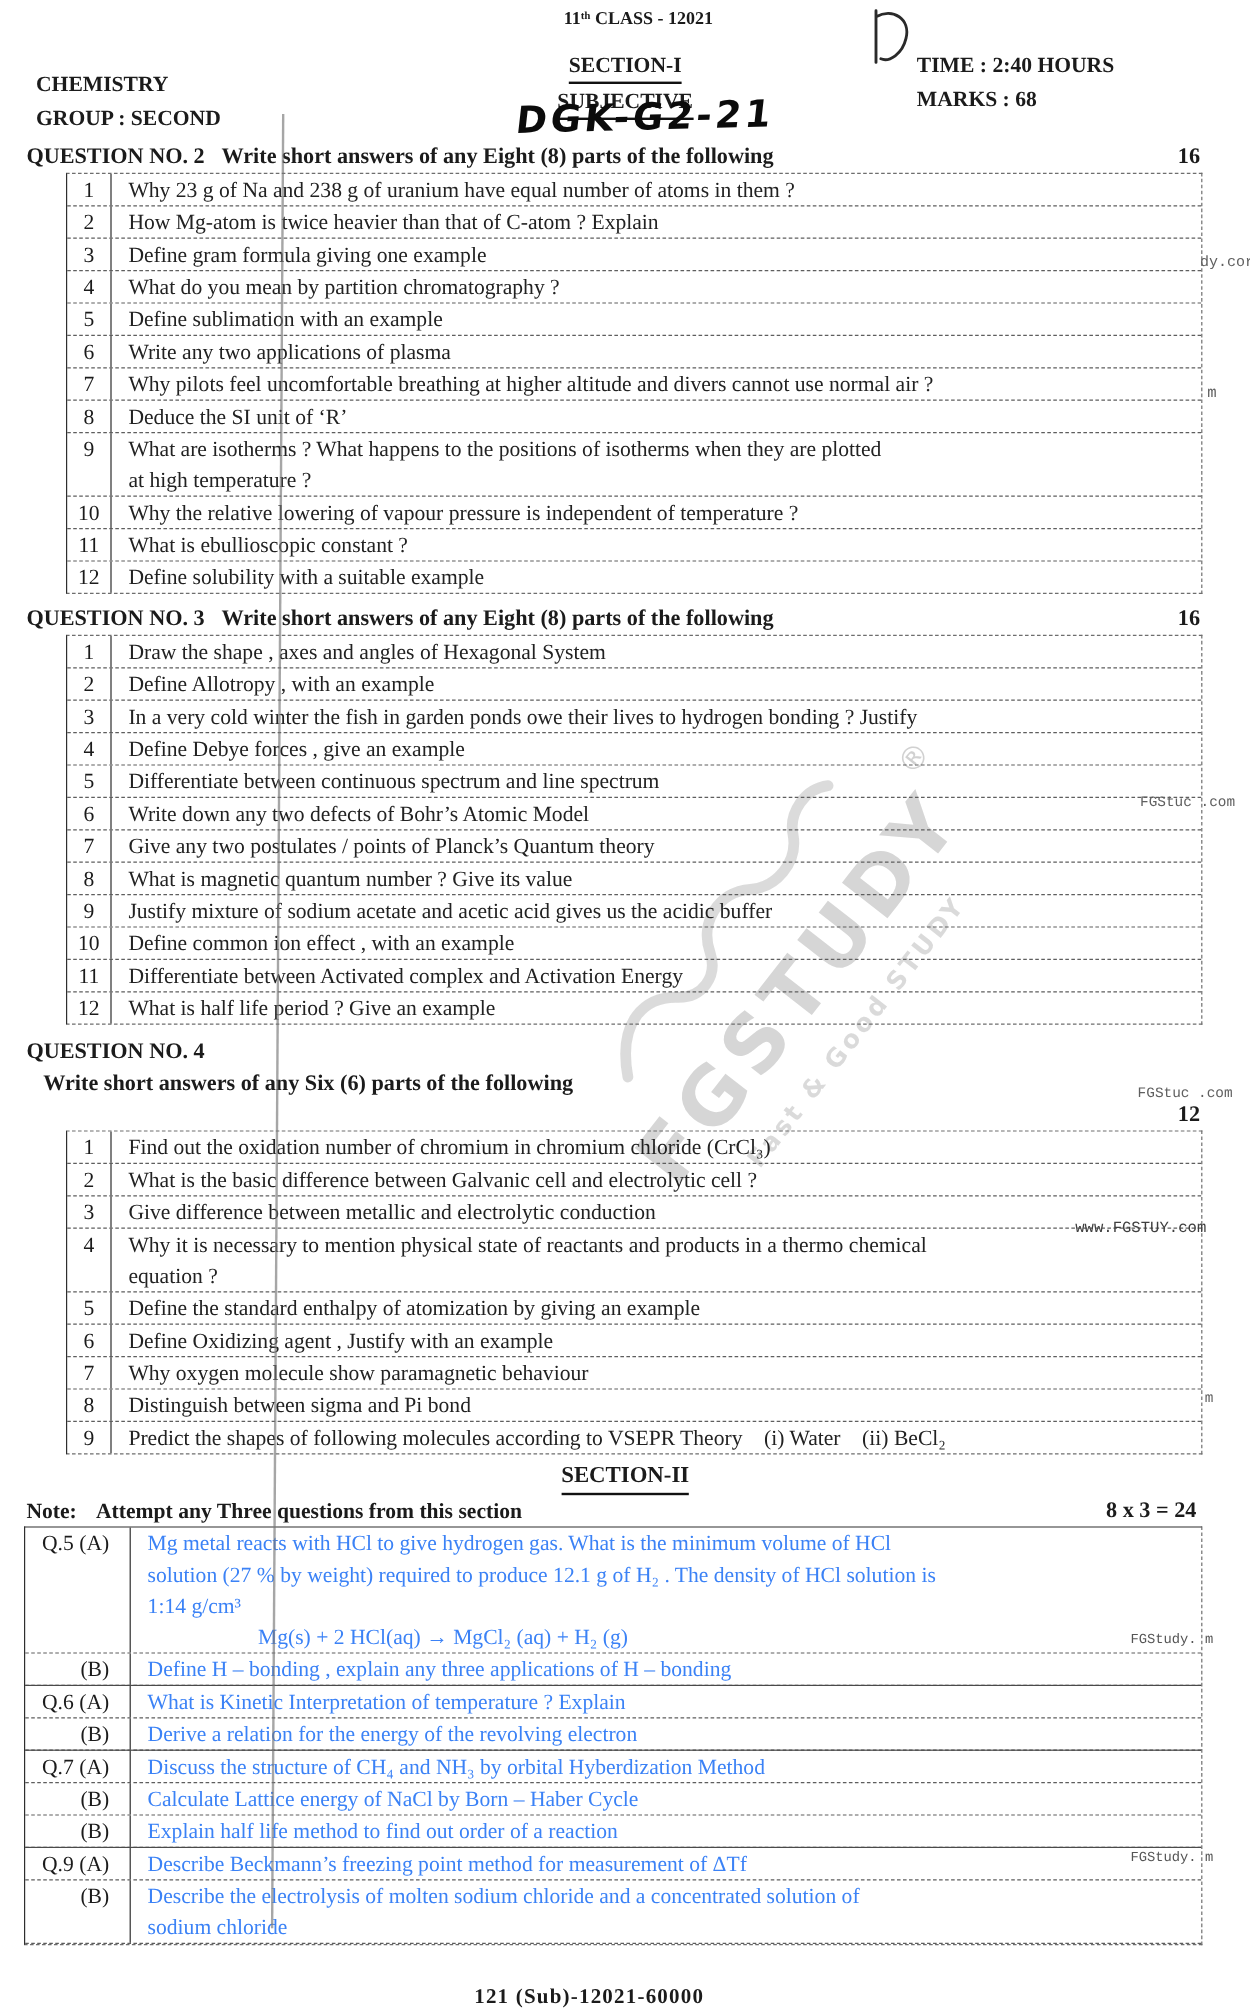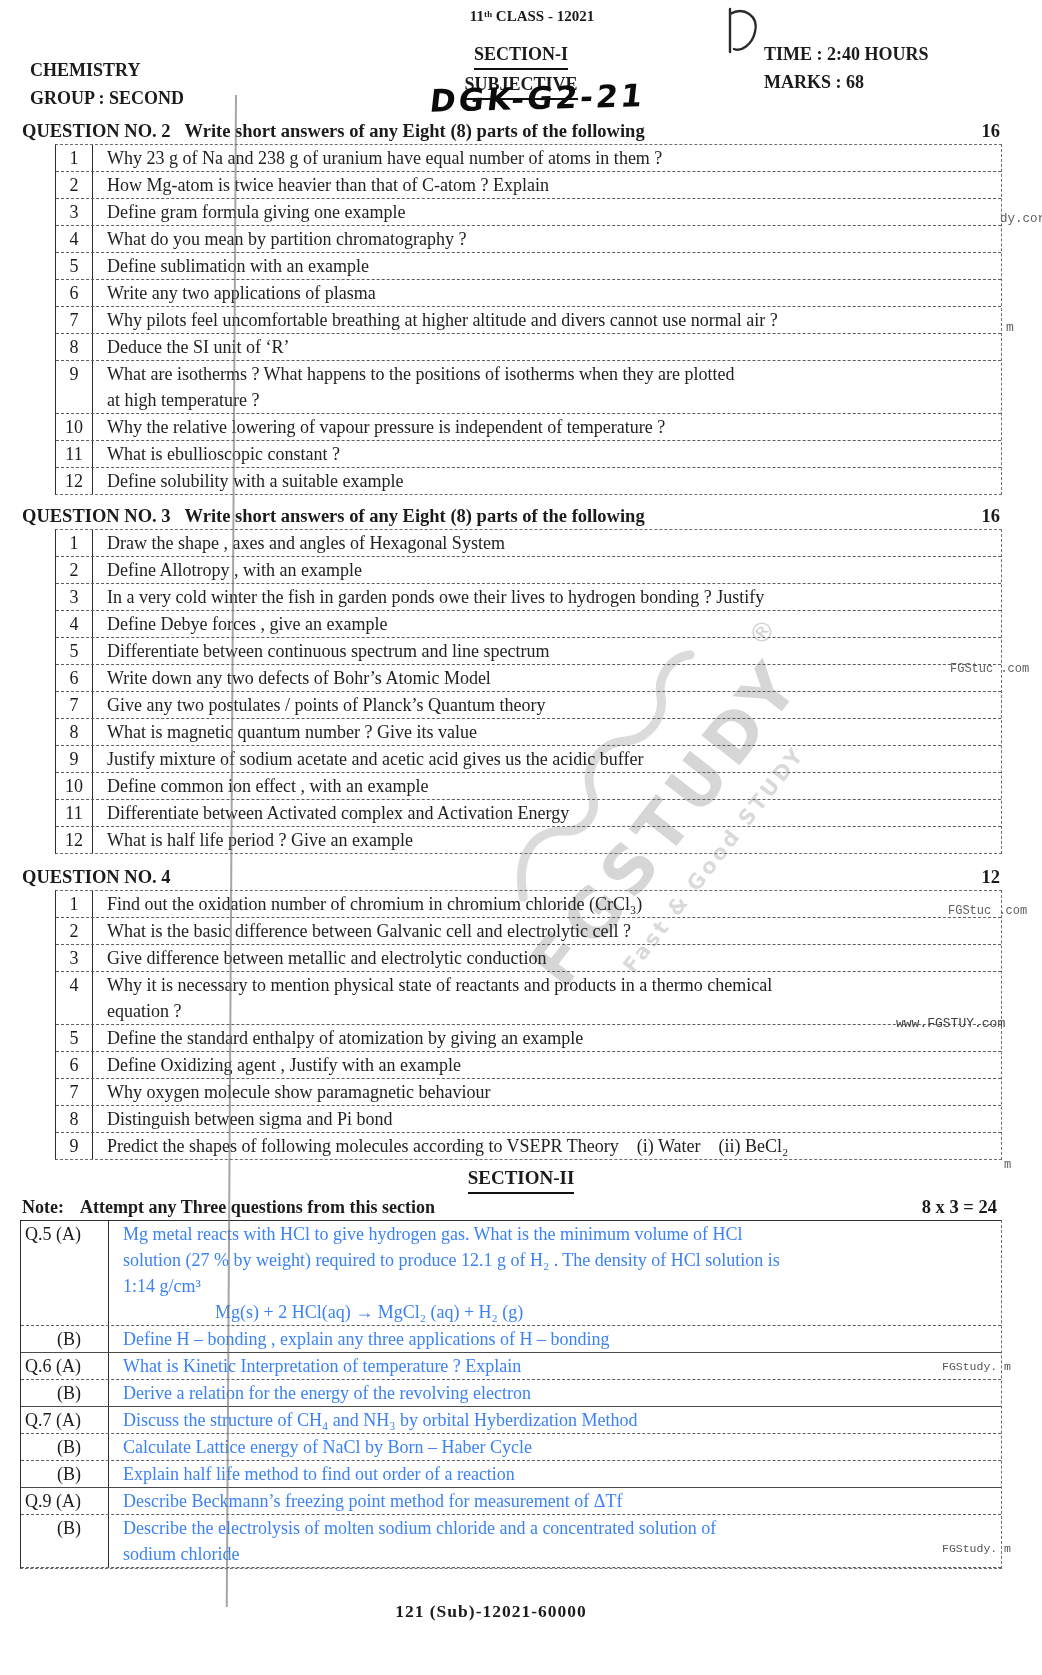--- a/index.html
+++ b/index.html
@@ -36,40 +36,40 @@
   .u{display:inline-block;border-bottom:2.5px solid #111;padding-bottom:0px;}
   .handwriting{position:absolute;left:430px;top:80px;z-index:4;font-family:"DejaVu Sans",sans-serif;
                font-size:31px;font-weight:900;letter-spacing:3px;color:#0b0b0b;
                transform:rotate(-1.5deg) skewX(-8deg);}
   
   .content{position:absolute;left:0;top:116px;width:100%;z-index:1;}
   .q-heading{margin:2px 42px 0 22px;font-size:18.5px;font-weight:bold;line-height:26px;display:flex;}
   .q-heading .instr{margin-left:14px;}
   .q-heading .marks{margin-left:auto;}
   .q3-h{margin-top:8px;justify-content:space-between;}
-  .q4-h{margin-top:10px;}
+  .q4-h{margin-top:10px;flex-direction:column;}
   
   .sa-table{margin-left:55px;width:947px;border-left:1.7px solid #2e2e2e;border-right:1px dashed #6e6e6e;
             border-top:1px dashed #6e6e6e;border-bottom:1px dashed #6e6e6e;box-sizing:border-box;}
   .sa-row{display:flex;border-bottom:1px dashed #5e5e5e;min-height:26px;line-height:26px;}
   .sa-row:last-child{border-bottom:none;}
   .sa-num{width:36px;flex-shrink:0;border-right:1.7px solid #2e2e2e;text-align:center;font-size:18px;}
   .sa-text{flex:1;padding-left:14px;font-size:18px;white-space:pre-line;color:#222;}
   
   .sec2-title{margin-top:4px;text-align:center;font-size:19px;font-weight:bold;line-height:28px;}
   .note-row{margin:0 45px 0 22px;font-size:18px;font-weight:bold;line-height:26px;display:flex;}
   .note-row .note-text{margin-left:16px;}
   .note-row .marks{margin-left:auto;font-size:18.5px;}
   
   .lq-table{margin-left:20px;width:982px;border-left:1.5px solid #2e2e2e;border-right:1px dashed #6e6e6e;
             border-top:1.5px solid #2e2e2e;border-bottom:1px dashed #6e6e6e;box-sizing:border-box;}
   .lq-row{display:flex;border-bottom:1px dashed #5e5e5e;}
   .lq-row:last-child{border-bottom:1px dashed #5e5e5e;}
   .lq-row.grp{border-top:1.2px solid #4a4a4a;margin-top:-1px;}
-  .lq-label{width:88px;flex-shrink:0;border-right:1.5px solid #2e2e2e;text-align:right;padding-right:27px;
+  .lq-label{width:88px;flex-shrink:0;border-right:1.5px solid #2e2e2e;text-align:right;padding-right:17px;
             font-size:18px;line-height:26px;box-sizing:border-box;}
   .lq-body{flex:1;padding-left:14px;font-size:18px;line-height:26px;color:#3b82f6;}
   .lq-text{white-space:pre-line;}
   .lq-eq{padding-left:92px;}
   .lq-sub{padding-left:62px;}
   
   .footer{margin-top:32px;text-align:center;font-size:17.5px;font-weight:bold;letter-spacing:1px;
           margin-right:60px;}
 </style>
 </head>
@@ -256,20 +256,21 @@
         </div>
 
         <div class="sa-row">
           <div class="sa-num">12</div>
           <div class="sa-text">What is half life period ? Give an example</div>
         </div>
       </div>
 
     <div class="q-heading q4-h">
       <span>QUESTION NO. 4</span>
+      <span class="instr">Write short answers of any Six (6) parts of the following</span>
       <span class="marks">12</span>
     </div>
     <div class="sa-table">
 
         <div class="sa-row">
           <div class="sa-num">1</div>
           <div class="sa-text">Find out the oxidation number of chromium in chromium chloride (CrCl₃)</div>
         </div>
 
         <div class="sa-row">

